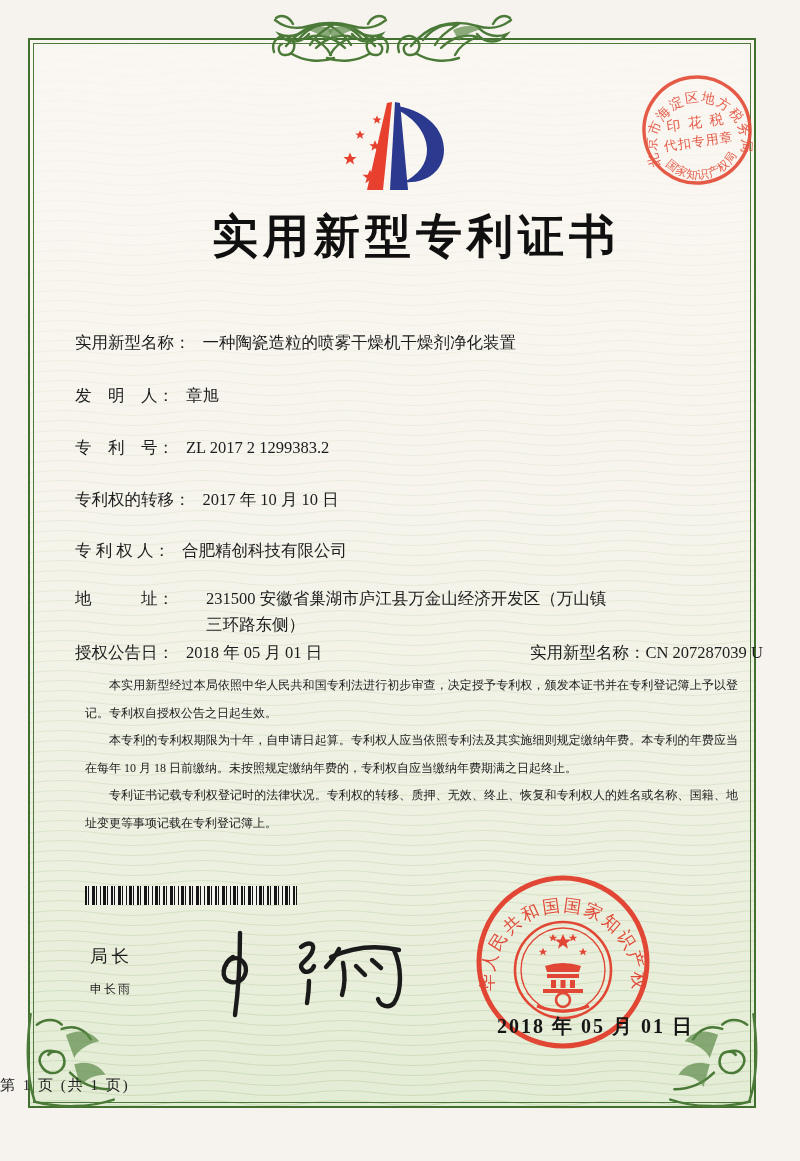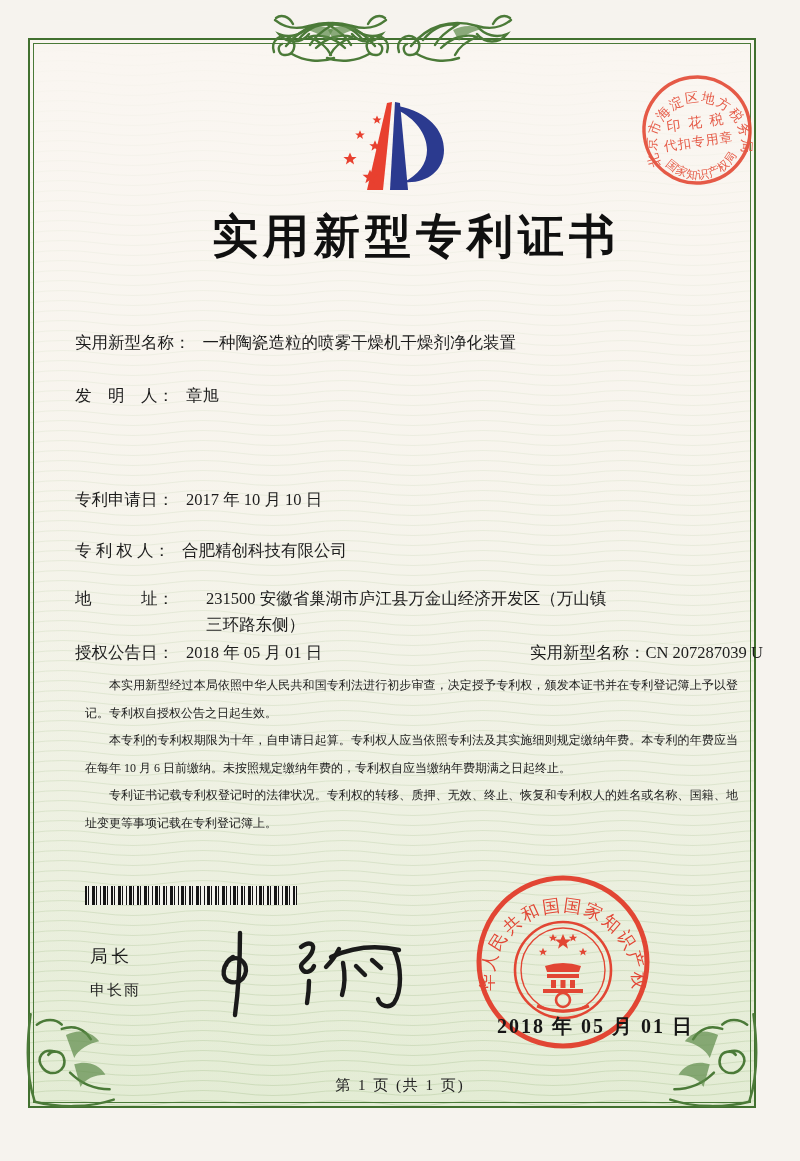--- a/index.html
+++ b/index.html
@@ -58,30 +58,30 @@
   
   .barcode{
     position:absolute;left:85px;top:886px;width:212px;height:19px;z-index:5;
     background:repeating-linear-gradient(90deg,
       #151515 0 2px,#f2f2ec 2px 3px,#151515 3px 4px,#f2f2ec 4px 7px,
       #151515 7px 10px,#f2f2ec 10px 11px,#151515 11px 12px,#f2f2ec 12px 15px,
       #151515 15px 16px,#f2f2ec 16px 18px,#151515 18px 21px,#f2f2ec 21px 22px,
       #151515 22px 23px,#f2f2ec 23px 26px);
   }
   .signer-title{position:absolute;left:90px;top:944px;font-size:17.5px;letter-spacing:4px;z-index:5;}
-  .signer-name{position:absolute;left:90px;top:981px;font-size:15px;letter-spacing:2px;z-index:5;}
+  .signer-name{position:absolute;left:90px;top:981px;font-size:12px;letter-spacing:2px;z-index:5;}
   .signature{position:absolute;left:205px;top:905px;z-index:6;}
   .gov-seal{position:absolute;left:467px;top:866px;z-index:5;opacity:.93;}
   .seal-date{
     position:absolute;left:497px;top:1013px;z-index:7;
     font-size:20px;font-weight:600;letter-spacing:2px;color:#161616;
   }
   .footer{
     position:absolute;left:0;top:1076px;width:800px;z-index:5;
-    text-align:center;font-size:15px;letter-spacing:2px;color:#222;
+    font-size:15px;letter-spacing:2px;color:#222;
   }
   svg text{font-family:"Liberation Serif","DejaVu Serif",serif;}
 </style>
 </head>
 <body>
 
 <div class="page">
 
   
   <svg width="0" height="0">
@@ -180,22 +180,26 @@
 
   
   <div class="field-row" style="top:330px">
     <span class="flabel">实用新型名称：</span>
     <span class="fvalue">一种陶瓷造粒的喷雾干燥机干燥剂净化装置</span>
   </div>
   <div class="field-row" style="top:383px">
     <span class="flabel">发　明　人：</span>
     <span class="fvalue">章旭</span>
   </div>
+  <div class="field-row" style="top:435px">
+    <span class="flabel">专　利　号：</span>
+    <span class="fvalue">ZL 2017 2 1299383.2</span>
+  </div>
   <div class="field-row" style="top:487px">
-    <span class="flabel">专利申请日：</span>
+    <span class="flabel">专利权的转移：</span>
     <span class="fvalue">2017 年 10 月 10 日</span>
   </div>
   <div class="field-row" style="top:538px">
     <span class="flabel">专 利 权 人：</span>
     <span class="fvalue">合肥精创科技有限公司</span>
   </div>
   <div class="field-row" style="top:586px">
     <span class="flabel">地　　　址：</span>
     <span class="fvalue addr">231500 安徽省巢湖市庐江县万金山经济开发区（万山镇三环路东侧）</span>
   </div>
@@ -203,21 +207,21 @@
     <span class="flabel">授权公告日：</span>
     <span class="fvalue">2018 年 05 月 01 日</span>
     <span class="grant-no">
       <span>实用新型名称：</span><span>CN 207287039 U</span>
     </span>
   </div>
 
   
   <div class="body-text">
     <p>本实用新型经过本局依照中华人民共和国专利法进行初步审查，决定授予专利权，颁发本证书并在专利登记簿上予以登记。专利权自授权公告之日起生效。</p>
-    <p>本专利的专利权期限为十年，自申请日起算。专利权人应当依照专利法及其实施细则规定缴纳年费。本专利的年费应当在每年 10 月 6 日前缴纳。未按照规定缴纳年费的，专利权自应当缴纳年费期满之日起终止。</p>
+    <p>本专利的专利权期限为十年，自申请日起算。专利权人应当依照专利法及其实施细则规定缴纳年费。本专利的年费应当在每年 10 月 18 日前缴纳。未按照规定缴纳年费的，专利权自应当缴纳年费期满之日起终止。</p>
     <p>专利证书记载专利权登记时的法律状况。专利权的转移、质押、无效、终止、恢复和专利权人的姓名或名称、国籍、地址变更等事项记载在专利登记簿上。</p>
   </div>
 
   
   <div class="barcode"></div>
 
   
   <div class="signer-title">局长</div>
   <div class="signer-name">申长雨</div>
 

